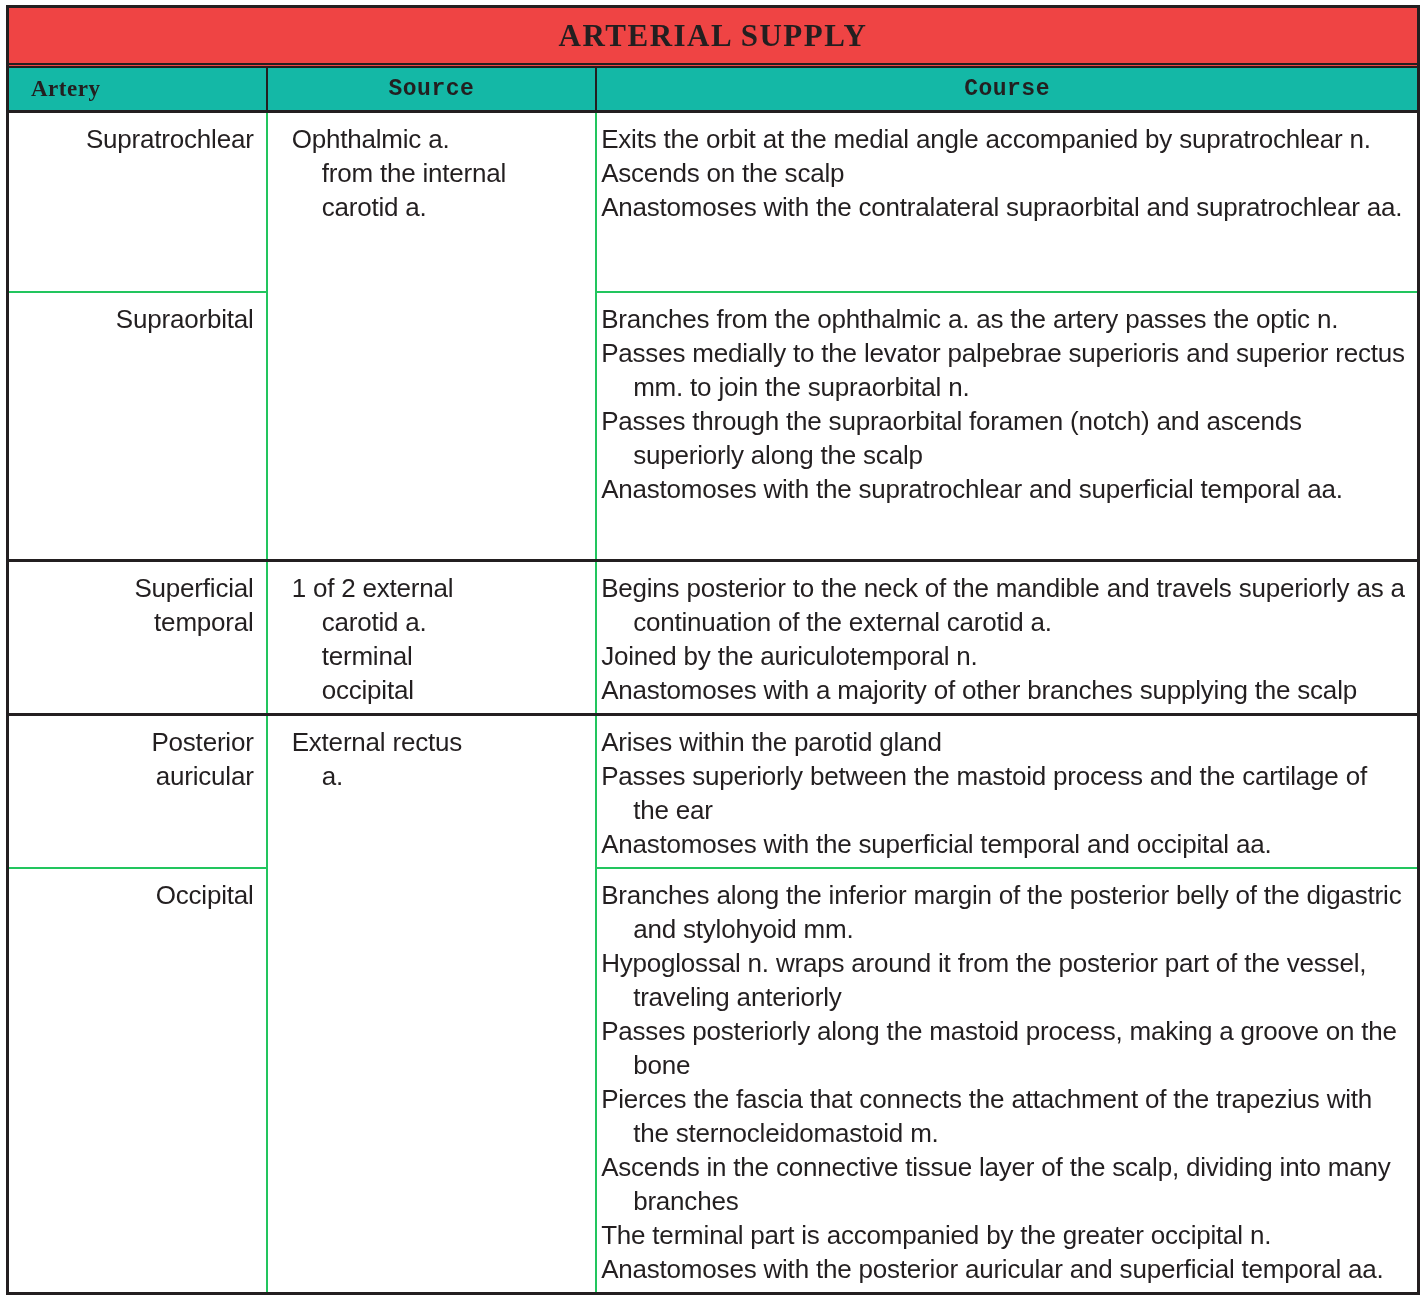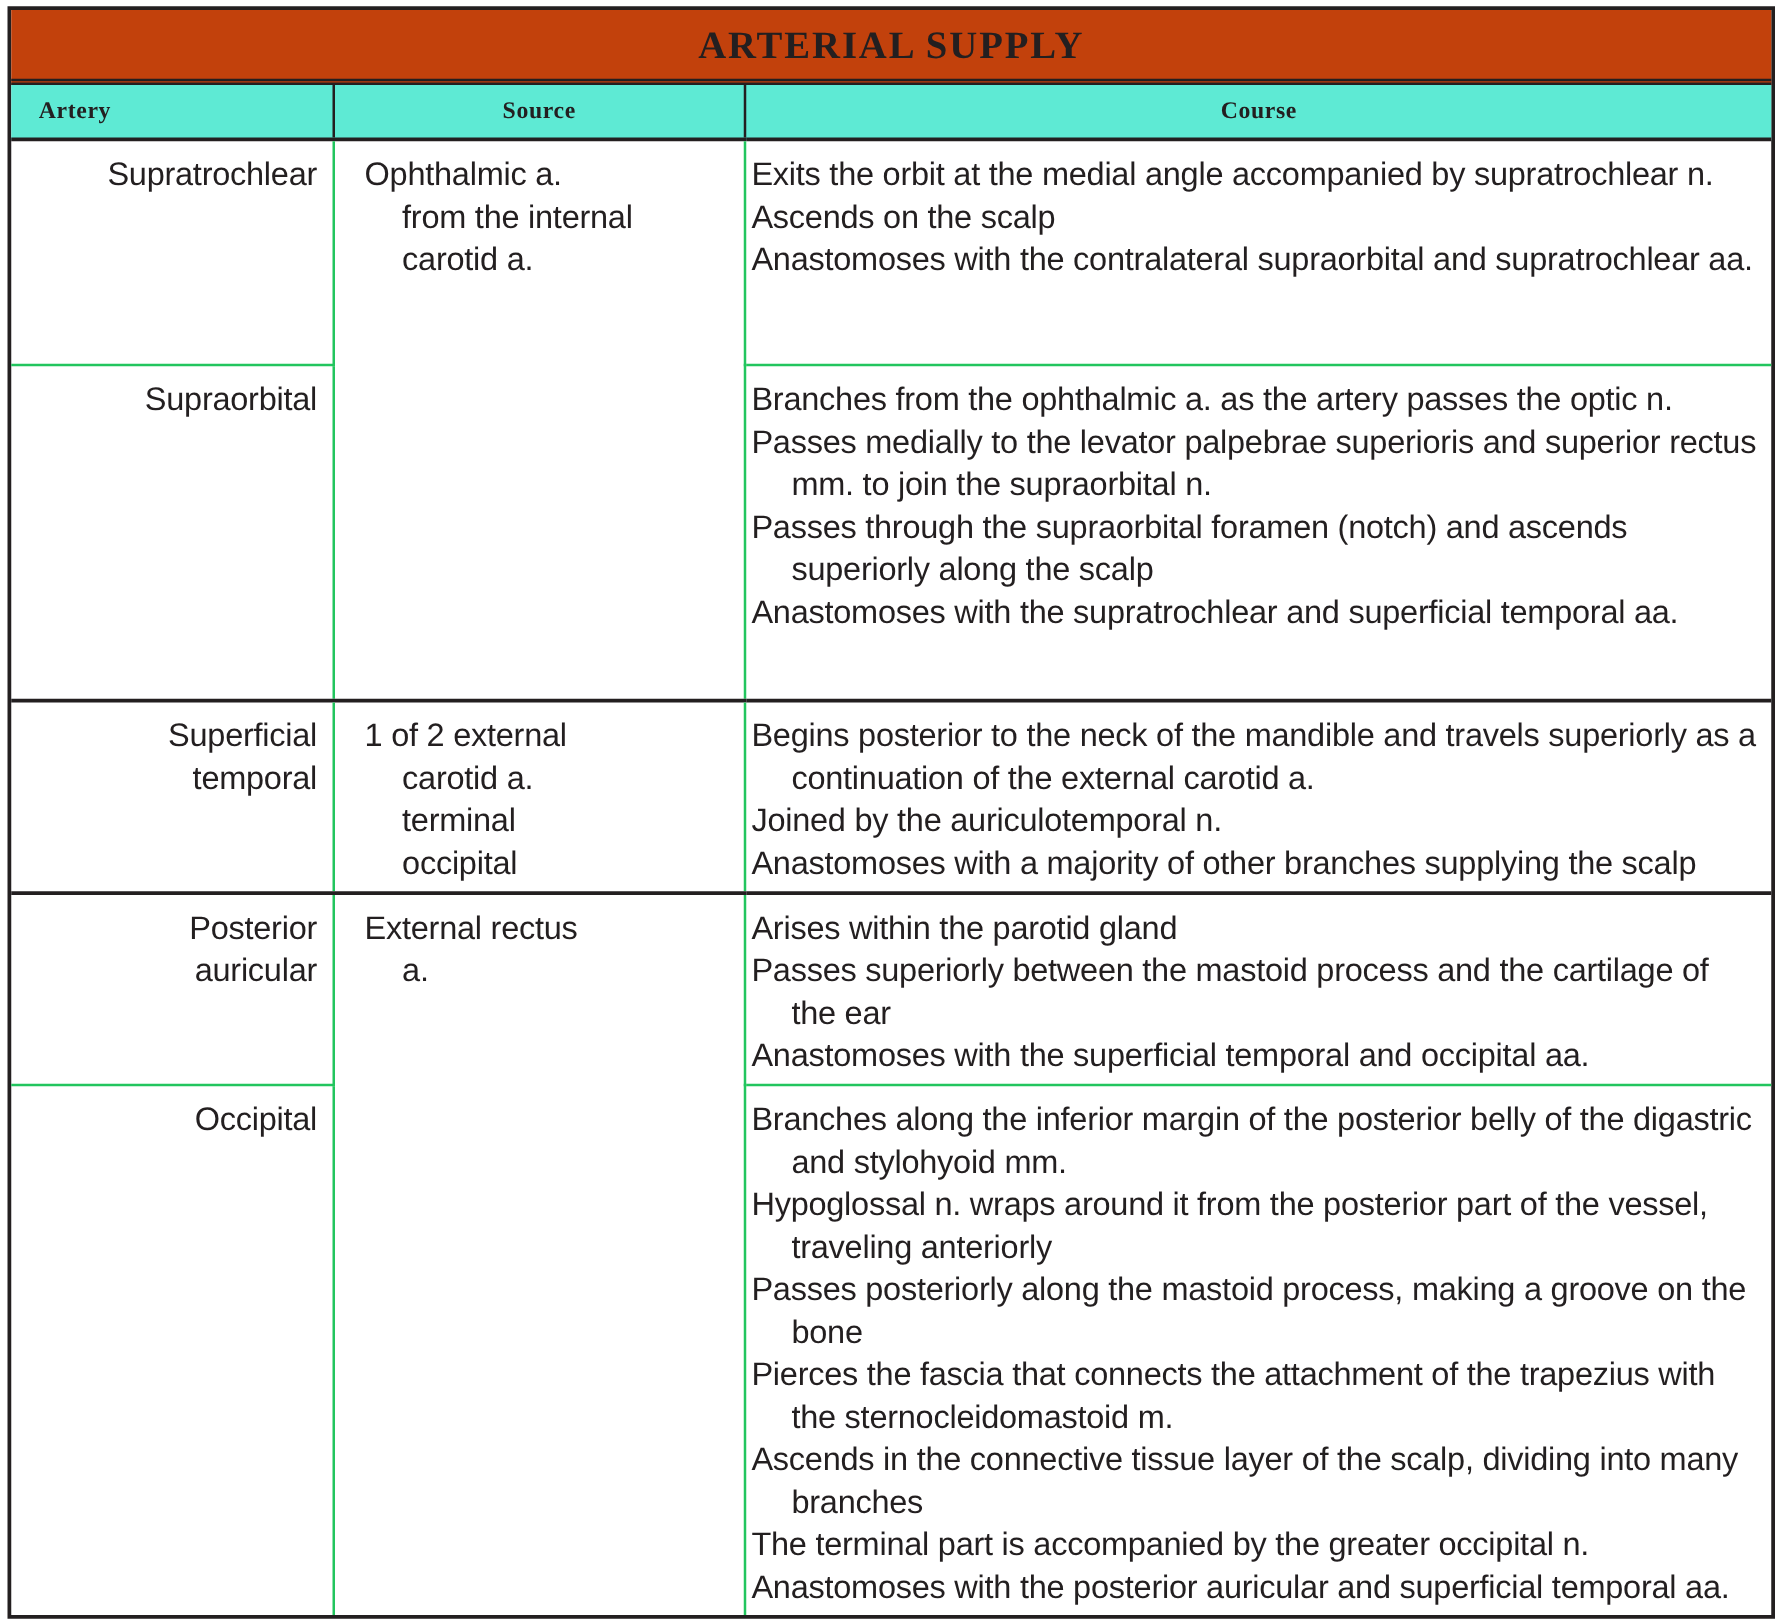--- a/index.html
+++ b/index.html
@@ -8,21 +8,21 @@
     background: #ffffff;
     width: 1426px;
   }
   .sheet {
     box-sizing: border-box;
     width: 1414px;
     margin: 5px 6px 6px 6px;
     border: 3px solid #231f20;
   }
   .title-bar {
-    background: #c2410c;
+    background: #ef4444;
     border-bottom: 5px double #231f20;
     color: #231f20;
     font-family: "Liberation Serif", serif;
     font-weight: bold;
     font-size: 31px;
     letter-spacing: 1.5px;
     text-align: center;
     padding: 10px 0 9px 0;
   }
   table.supply {
@@ -33,32 +33,32 @@
     font-family: "Liberation Sans", sans-serif;
     font-size: 26px;
     letter-spacing: -0.2px;
     color: #231f20;
   }
   col.c-artery { width: 18.3%; }
   col.c-source { width: 23.4%; }
   col.c-course { width: 58.3%; }
 
   thead th {
-    background: #5eead4;
+    background: #14b8a6;
     border: 2px solid #231f20;
     border-bottom: 3px solid #231f20;
     font-family: "Liberation Serif", serif;
     font-weight: bold;
-    font-size: 19px;
+    font-size: 23px;
     letter-spacing: 0.5px;
     padding: 4px 8px 5px 8px;
     height: 33px;
   }
   thead th.h-artery { text-align: left; padding-left: 22px; }
-  thead th.h-source, thead th.h-course { text-align: center; }
+  thead th.h-source, thead th.h-course { text-align: center; font-family: Liberation Mono, monospace; }
 
   td {
     border: 2px solid #22c55e;
     vertical-align: top;
     line-height: 34px;
     padding: 9px 12px 6px 20px;
   }
   tr.group-start td { border-top: 3px solid #231f20; }
 
   td.artery-cell { padding-left: 10px; text-align: right; }

